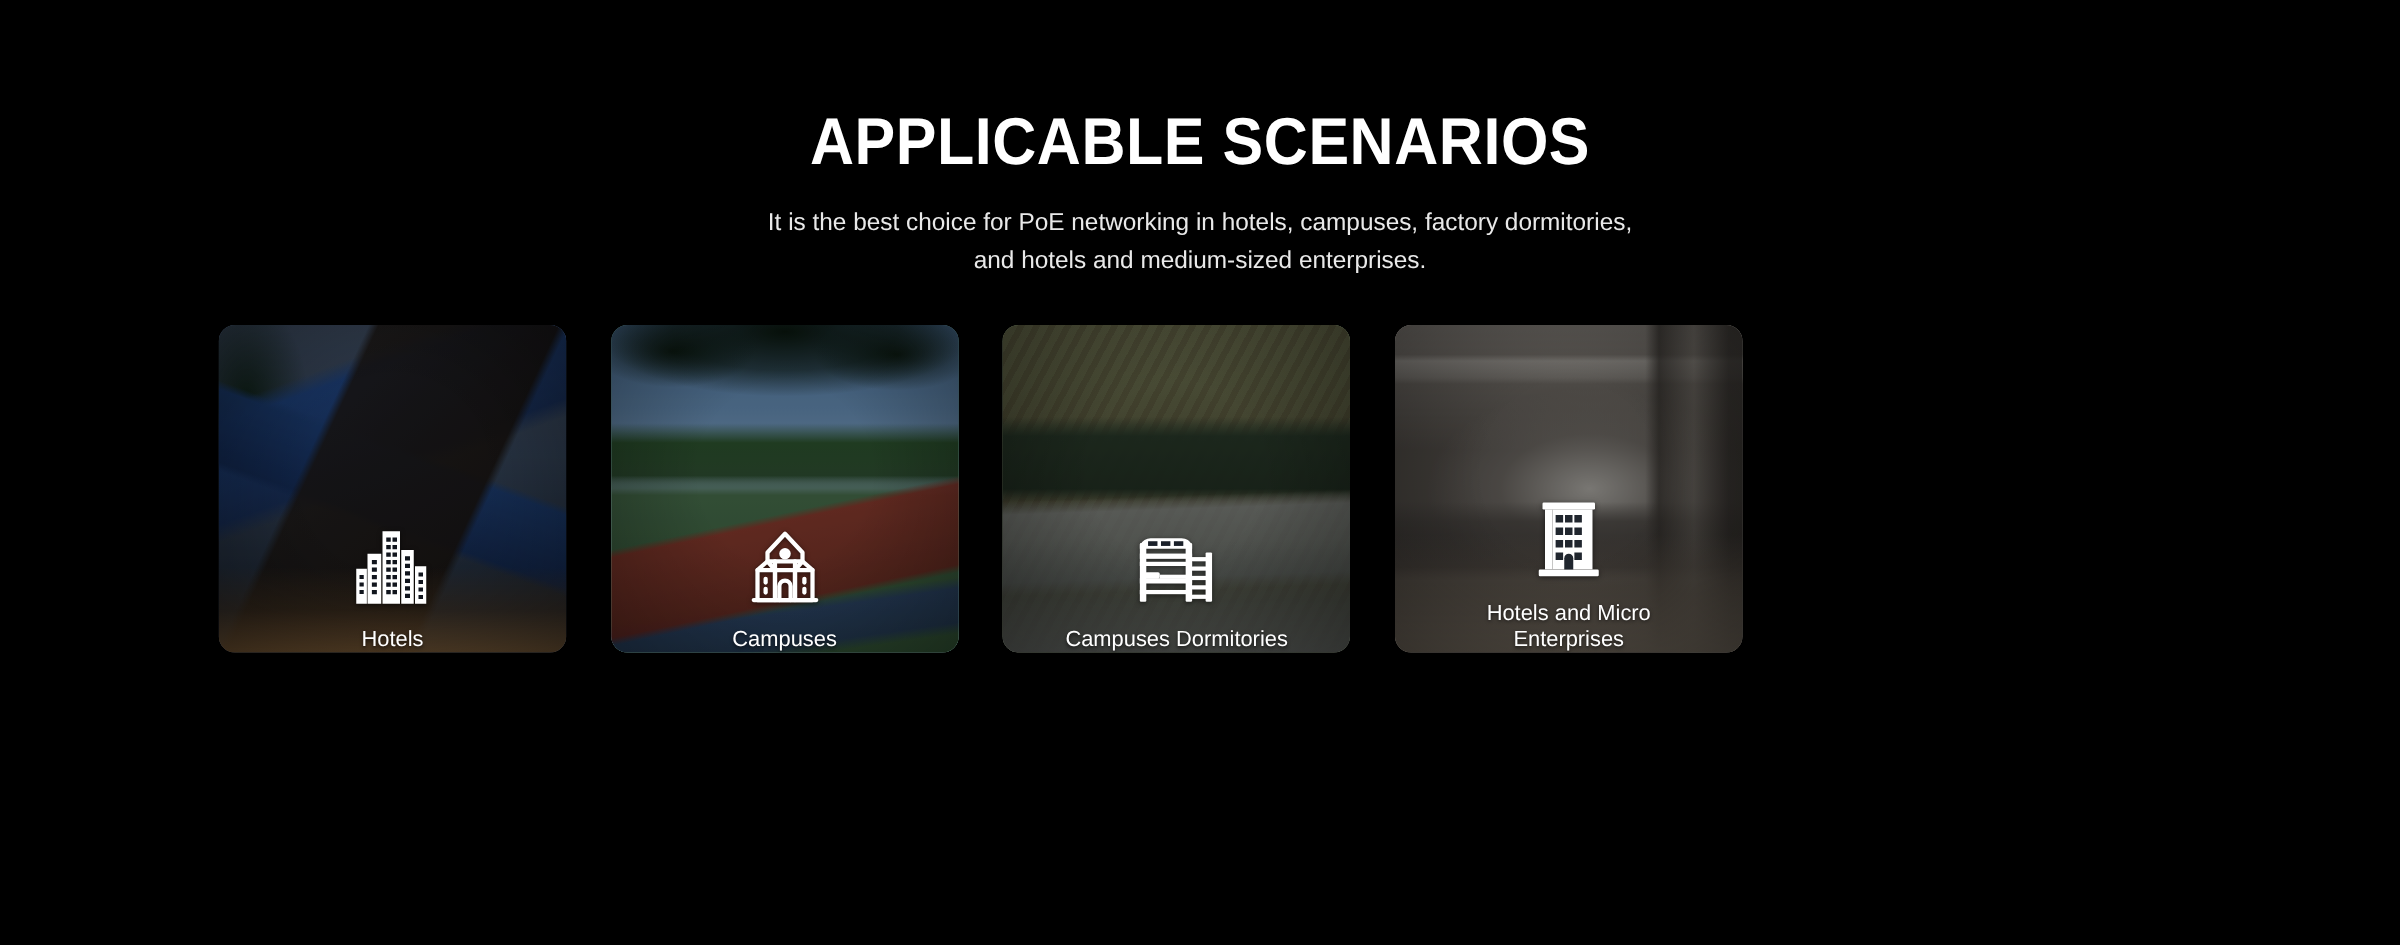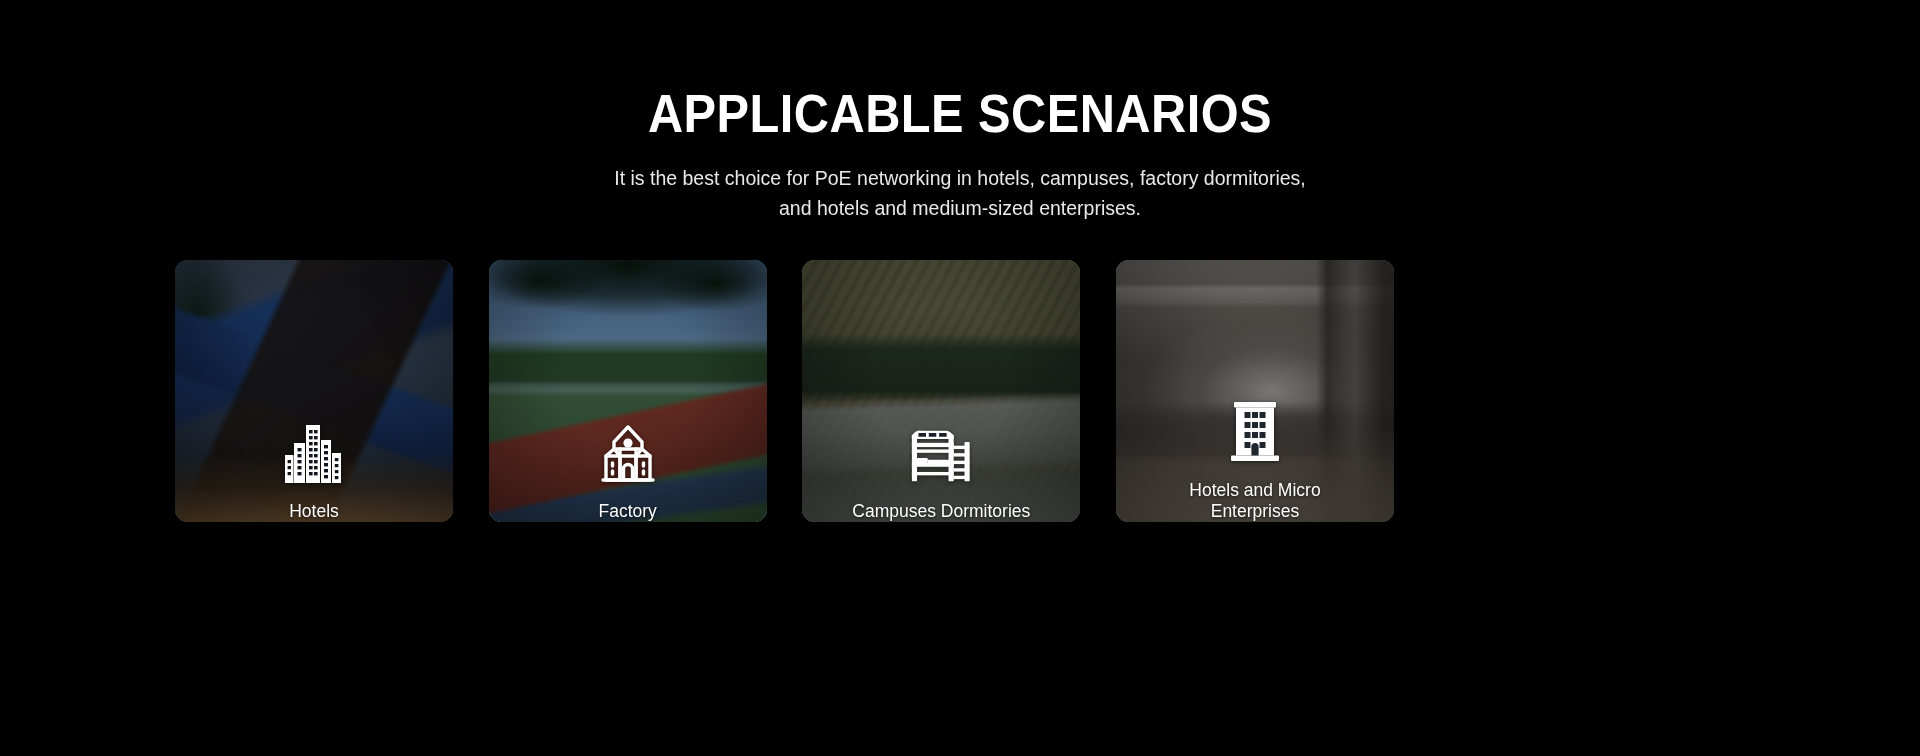--- a/index.html
+++ b/index.html
@@ -297,21 +297,21 @@
 
             <path d="M15.5 40 L15.5 43"></path>
             <path d="M15.5 48 L15.5 51"></path>
 
             <path d="M46.5 40 L46.5 43"></path>
             <path d="M46.5 48 L46.5 51"></path>
 
             <path d="M6 57 L56 57"></path>
           </svg>
         </div>
-        <div class="card-label">Factory</div>
+        <div class="card-label">Campuses</div>
       </div>
     </div>
 
     <div class="card">
       <div class="card-photo photo-factory"></div>
       <div class="card-overlay"></div>
       <div class="card-vignette"></div>
       <div class="card-content">
         <div class="card-icon">
           <svg width="66" height="58" viewBox="0 0 66 58" fill="none" xmlns="http://www.w3.org/2000/svg">

